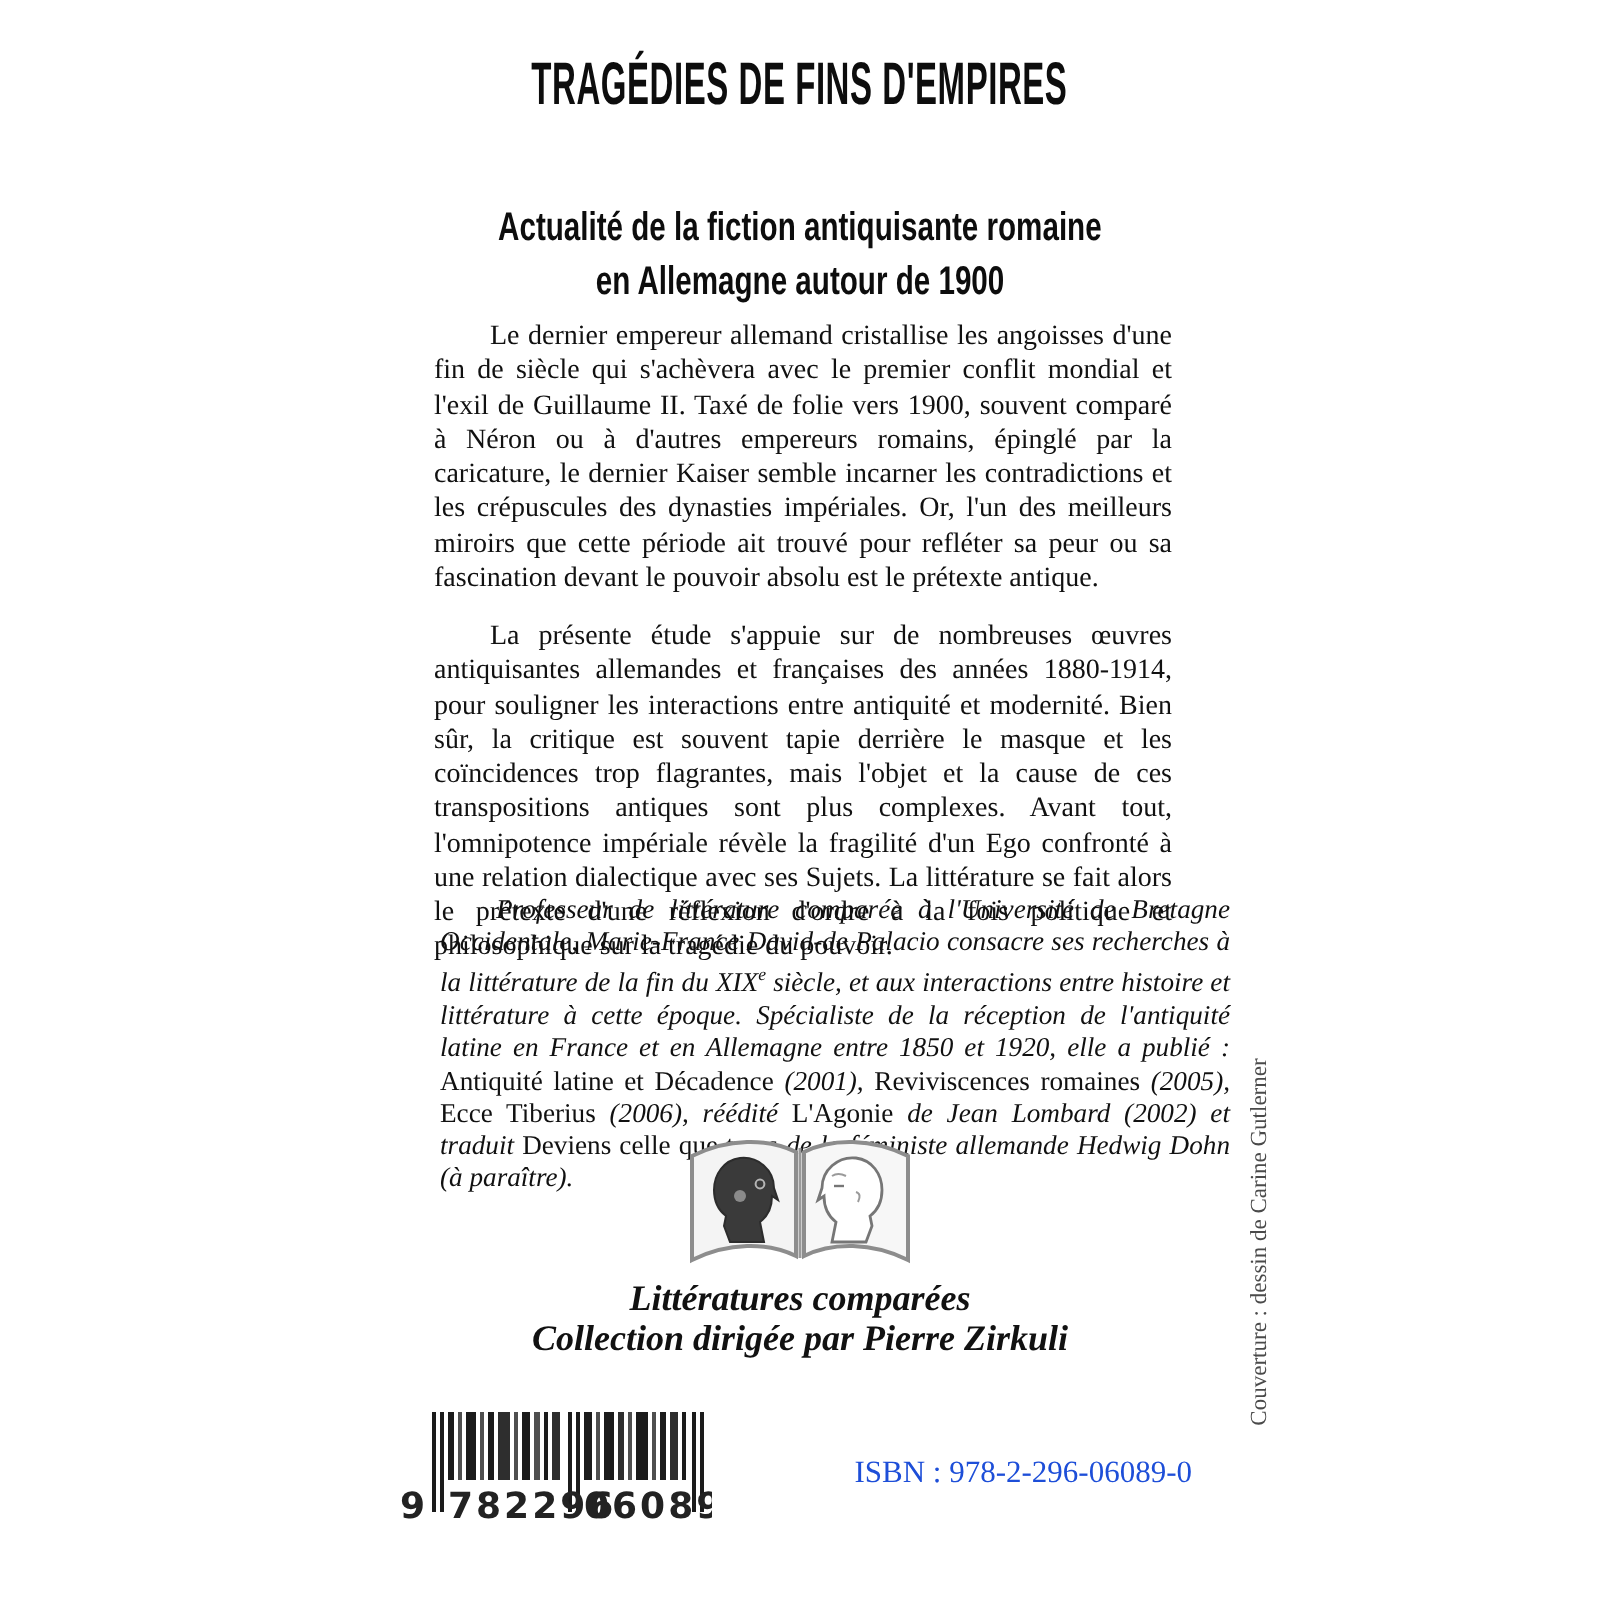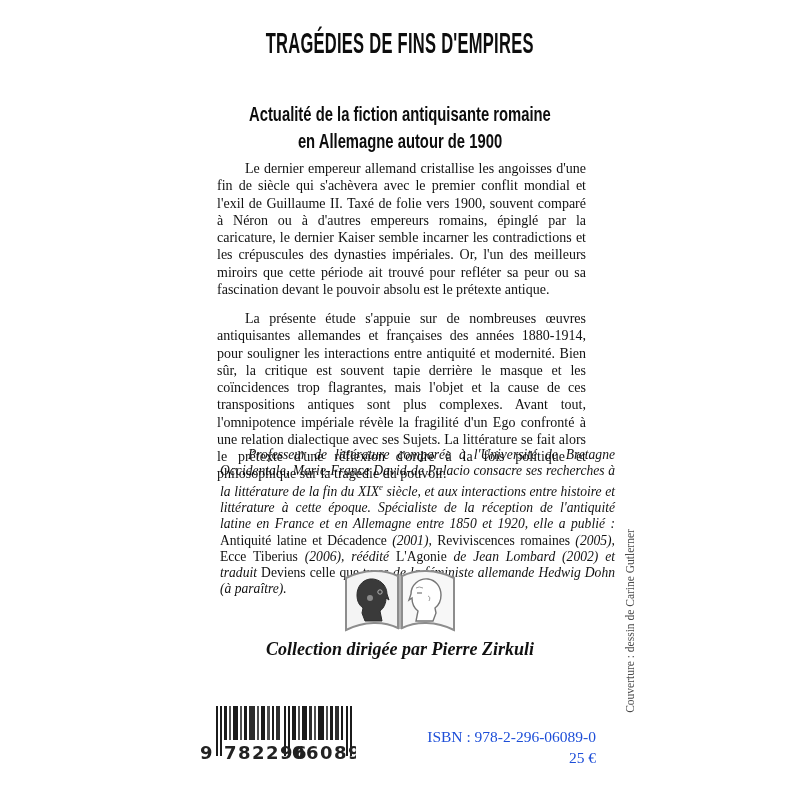--- a/index.html
+++ b/index.html
@@ -80,20 +80,21 @@
       <circle cx="30" cy="33" r="3" fill="#8a8a8a"></circle>
       <circle cx="40" cy="27" r="2.2" fill="none" stroke="#b5b5b5" stroke-width="1"></circle>
       <path d="M88,14 C96,15 101,22 101,30 C101,36 99,40 95,43 L96,48 L93,56 L76,56 L78,46 C74,43 72,38 72,33 L69,35 L71,29 C71,20 79,13 88,14 Z" fill="#ffffff" stroke="#767676" stroke-width="1.4"></path>
       <line x1="77" y1="28" x2="82" y2="28" stroke="#767676" stroke-width="1.2"></line>
       <path d="M76,23 Q79,21 83,23" fill="none" stroke="#9a9a9a" stroke-width="1"></path>
       <path d="M88,31 q3,1 1,5" fill="none" stroke="#9a9a9a" stroke-width="1"></path>
     </svg>
   </div>
 
   <div class="collection">
+    <div>Littératures comparées</div>
     <div>Collection dirigée par Pierre Zirkuli</div>
   </div>
 
   <div class="barcode-block">
     <svg width="156" height="62" viewBox="0 0 156 62">
       <g fill="#1b1b1b">
         <rect x="16" y="2" width="2" height="50"></rect>
           <rect x="20" y="2" width="2" height="50"></rect>
         <rect x="84" y="2" width="2" height="50"></rect>
           <rect x="88" y="2" width="2" height="50"></rect>
@@ -126,18 +127,17 @@
       <rect x="23" y="36" width="59" height="22" fill="#ffffff"></rect>
       <rect x="91" y="36" width="53" height="22" fill="#ffffff"></rect>
       <text class="barcode-digit" x="0" y="55">9</text>
       <text class="barcode-digit" x="24" y="55">782296</text>
       <text class="barcode-digit" x="92" y="55">060890</text>
     </svg>
   </div>
 
   <div class="isbn-block">
     <div>ISBN : 978-2-296-06089-0</div>
-    <div>25 €</div>
   </div>
 
   <div class="credit">Couverture : dessin de Carine Gutlerner</div>
 
 </div>
 
 </body></html>

